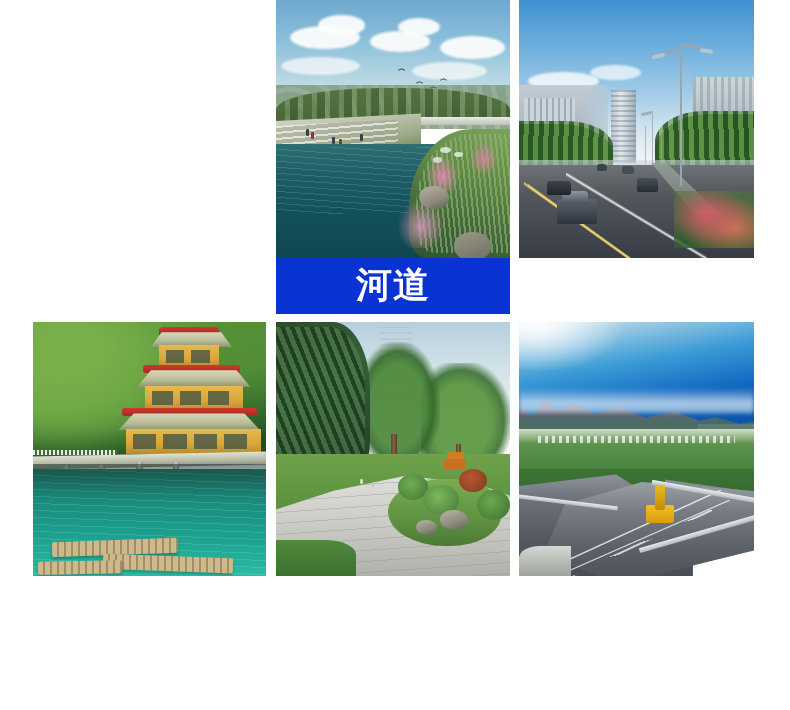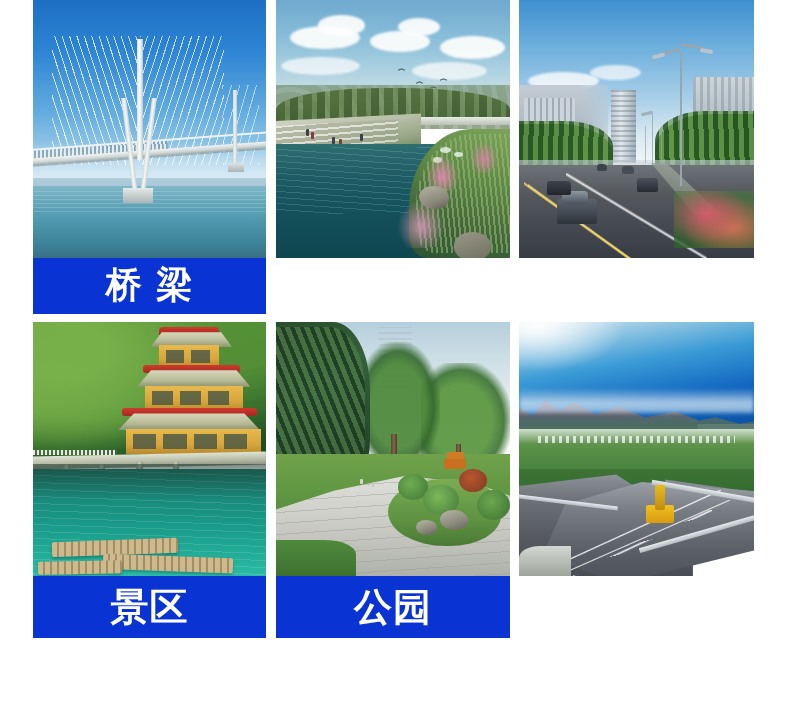--- a/index.html
+++ b/index.html
@@ -264,42 +264,20 @@
     background:repeating-linear-gradient(90deg,rgba(70,75,82,.9) 0px,rgba(70,75,82,.9) 4px,rgba(0,0,0,0) 4px,rgba(0,0,0,0) 11px);
     clip-path:polygon(0 0,100% 22%,100% 100%,0 74%);}
   .h-guard{position:absolute;background:linear-gradient(180deg,#e9ecee,#b3b9be);}
   .h-truck{position:absolute;background:linear-gradient(180deg,#f0c020,#d79c10);border-radius:2px;}
 </style>
 </head>
 <body style="background: rgb(255, 255, 255);">
 
 <div id="grid">
 
-  <div class="cell" style="left:33px;top:0;width:233px;height:314px;">
-    <div class="photo" style="height:258px;">
-      <div class="layer b-sky"></div>
-      <div class="layer b-haze"></div>
-      <div class="layer b-far"></div>
-      <div class="layer b-cablesL"></div>
-      <div class="layer b-cablesR"></div>
-      <div class="layer b-cablesR2"></div>
-      <div class="layer b-water"></div>
-      <div class="layer b-wsheen"></div>
-      <div class="layer b-truss"></div>
-      <div class="layer b-rail"></div>
-      <div class="layer b-deck"></div>
-      <div class="layer b-leg b-l1"></div>
-      <div class="layer b-leg b-l2"></div>
-      <div class="layer b-pylon b-p1"></div>
-      <div class="layer b-base"></div>
-      <div class="layer b-p2"></div>
-      <div class="layer b-p2b"></div>
-    </div>
-    <div class="caption r1" style="background: rgb(10, 51, 212); color: rgb(255, 255, 255);">桥 梁</div>
-  </div>
 
   <div class="cell" style="left:276px;top:0;width:234px;height:314px;">
     <div class="photo" style="height:258px;">
       <div class="layer r-sky"></div>
       <div class="cloud" style="left:6%;top:10%;width:30%;height:9%;"></div>
       <div class="cloud" style="left:18%;top:6%;width:20%;height:8%;"></div>
       <div class="cloud" style="left:40%;top:12%;width:26%;height:8%;"></div>
       <div class="cloud" style="left:52%;top:7%;width:18%;height:7%;"></div>
       <div class="cloud" style="left:70%;top:14%;width:28%;height:9%;"></div>
       <div class="cloud" style="left:2%;top:22%;width:34%;height:7%;opacity:.7;"></div>
@@ -324,20 +302,21 @@
       <div class="layer r-grassT"></div>
       <div class="r-lily" style="left:70%;top:57%;width:5%;height:2.5%;"></div>
       <div class="r-lily" style="left:76%;top:59%;width:4%;height:2%;"></div>
       <div class="r-lily" style="left:67%;top:61%;width:4%;height:2%;"></div>
       <div class="layer r-pink3"></div>
       <div class="layer r-pink1"></div>
       <div class="layer r-rock1"></div>
       <div class="layer r-pink2"></div>
       <div class="layer r-rock2"></div>
     </div>
+    <div class="caption r1" style="background: rgb(10, 51, 212); color: rgb(255, 255, 255);">河道</div>
   </div>
 
   <div class="cell" style="left:519px;top:0;width:235px;height:314px;">
     <div class="photo" style="height:258px;">
       <div class="layer d-sky"></div>
       <div class="cloud" style="left:4%;top:28%;width:30%;height:7%;opacity:.8;"></div>
       <div class="cloud" style="left:30%;top:25%;width:22%;height:6%;opacity:.7;"></div>
       <div class="layer d-bldgL"></div>
       <div class="layer d-bldgL2"></div>
       <div class="layer d-bldgR"></div>
@@ -416,21 +395,20 @@
 
       <div class="layer s-water"></div>
       <div class="layer s-refl"></div>
       <div class="layer" style="left:0;top:56%;width:100%;height:14%;
            background:linear-gradient(180deg,rgba(20,48,40,.55),rgba(20,60,52,0));"></div>
 
       <div class="s-raft" style="left:8%;top:86%;width:54%;height:6%;transform:rotate(-2deg);"></div>
       <div class="s-raft" style="left:30%;top:92%;width:56%;height:6%;transform:rotate(2deg);"></div>
       <div class="s-raft" style="left:2%;top:94%;width:36%;height:5%;transform:rotate(-1deg);"></div>
     </div>
-    <div class="caption r2" style="background: rgb(10, 51, 212); color: rgb(255, 255, 255);">景区</div>
   </div>
 
   <div class="cell" style="left:276px;top:322px;width:234px;height:316px;">
     <div class="photo" style="height:254px;">
       <div class="layer p-sky"></div>
       <div class="layer p-tower"></div>
       <div class="layer p-tree3"></div>
       <div class="layer p-tree2"></div>
       <div class="layer p-conifer"></div>
       <div class="layer p-conT"></div>
@@ -446,21 +424,20 @@
       <div class="p-shrub" style="left:86%;top:66%;width:14%;height:12%;background:radial-gradient(circle at 42% 38%,#6aa84f,#3d7032);"></div>
       <div class="p-rock" style="left:70%;top:74%;width:12%;height:8%;"></div>
       <div class="p-rock" style="left:60%;top:78%;width:9%;height:6%;"></div>
       <div class="p-bench" style="left:72%;top:54%;width:9%;height:4%;"></div>
       <div class="p-bench" style="left:73%;top:51%;width:7.5%;height:3%;background:#d07c27;"></div>
       <div class="person" style="left:36%;top:62%;background:#d8d6cf;height:5px;"></div>
       <div class="person" style="left:41%;top:63%;background:#c8c6bd;height:5px;"></div>
       <div class="layer" style="left:0;top:86%;width:34%;height:14%;
            background:linear-gradient(180deg,#4f8a3c,#3d7030);border-radius:0 40% 0 0;"></div>
     </div>
-    <div class="caption r2" style="background: rgb(10, 51, 212); color: rgb(255, 255, 255);">公园</div>
   </div>
 
   <div class="cell" style="left:519px;top:322px;width:235px;height:316px;">
     <div class="photo" style="height:254px;">
       <div class="layer h-sky"></div>
       <div class="layer h-glow"></div>
       <div class="layer h-mtn"></div>
       <div class="layer h-mtn2"></div>
       <div class="layer h-cloudband"></div>
       <div class="layer h-plain"></div>

